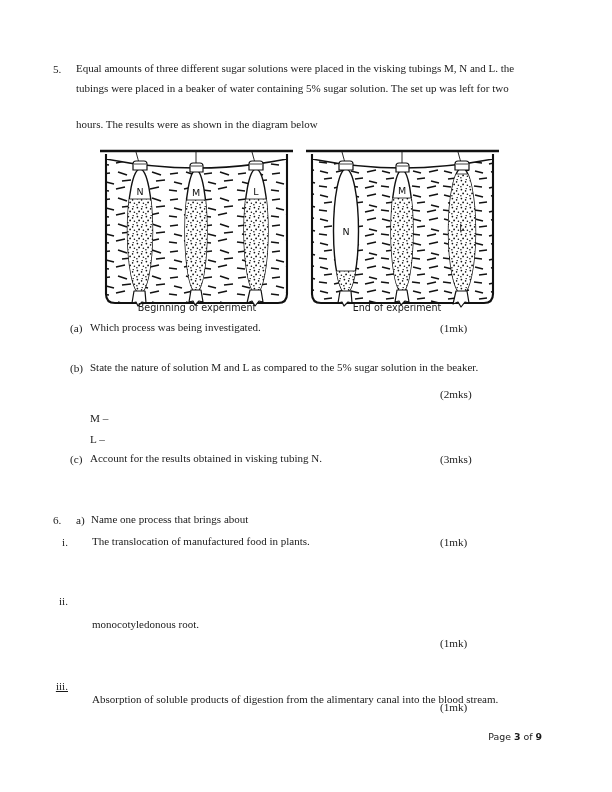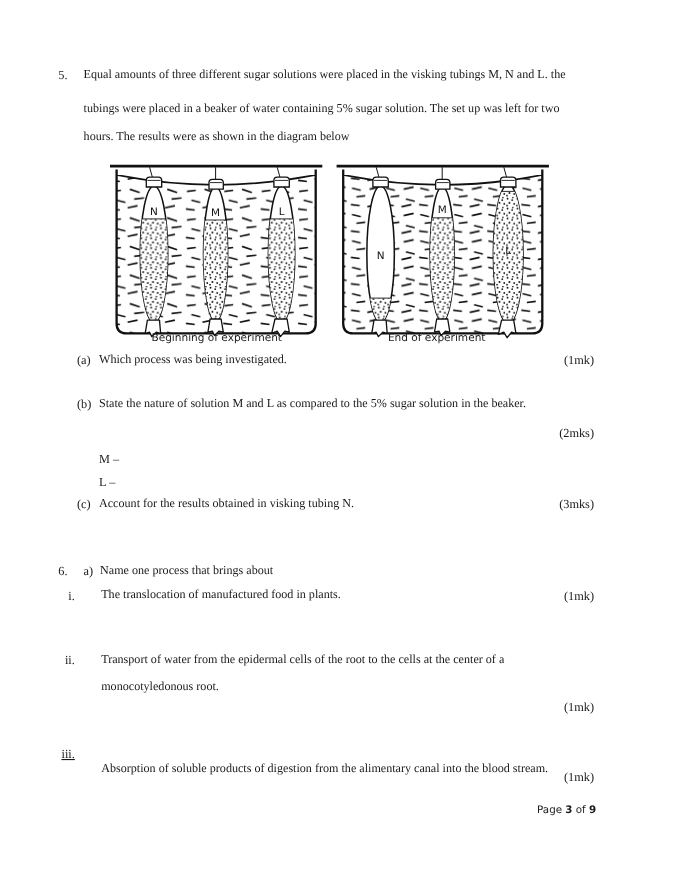--- a/index.html
+++ b/index.html
@@ -34,21 +34,21 @@
     font-size: 11px;
     line-height: 24px;
     color: #1a1a1a;
     text-align: left;
   }
   .marks {
     position: absolute;
     font-size: 11.2px;
     line-height: 1;
     color: #1a1a1a;
-    text-align: right;
+    text-align: left;
   }
   .sublabel {
     position: absolute;
     font-size: 11.2px;
     line-height: 1;
   }
   .answerline {
     position: absolute;
     font-size: 11.2px;
     line-height: 1;
@@ -90,21 +90,21 @@
   .footer b { font-weight: bold; }
 </style>
 </head>
 <body>
 
 <div class="page">
 
   <div class="qnum" style="left:53px; top:64px;">5.</div>
 
   <div class="qtext" style="left:76px; top:56px; width:462px;">Equal amounts of three different sugar solutions were placed in the visking tubings M, N and L. the</div>
-  <div class="qtext" style="left:76px; top:87px; width:462px;">tubings were placed in a beaker of water containing 5% sugar solution. The set up was left for two</div>
+  <div class="qtext" style="left:76px; top:76px; width:462px;">tubings were placed in a beaker of water containing 5% sugar solution. The set up was left for two</div>
   <div class="qtext" style="left:76px; top:112px; width:462px;">hours. The results were as shown in the diagram below</div>
 
   <div class="figure">
     <svg width="400" height="175" viewBox="0 0 400 175">
       <defs>
 
         <pattern id="waterPat" width="34" height="26" patternUnits="userSpaceOnUse">
           <rect width="34" height="26" fill="#ffffff"></rect>
           <g stroke="#111111" stroke-width="1.5" stroke-linecap="butt">
             <line x1="2" y1="5" x2="10" y2="4"></line>
@@ -294,21 +294,20 @@
 
   <div class="qnum" style="left:53px; top:515px;">6.</div>
   <div class="sublabel" style="left:76px; top:515px;">a)</div>
   <div class="qtext" style="left:91px; top:507px; width:420px;">Name one process that brings about</div>
 
   <div class="romanum" style="left:40px; top:537px; width:28px;">i.</div>
   <div class="qtext" style="left:92px; top:529px; width:400px;">The translocation of manufactured food in plants.</div>
   <div class="marks" style="left:440px; top:537px; width:100px;">(1mk)</div>
 
   <div class="romanum" style="left:40px; top:596px; width:28px;">ii.</div>
-  <div class="qtext" style="left:92px; top:588px; width:420px;">Transport of water from the epidermal cells of the root to the cells at the center of a</div>
   <div class="qtext" style="left:92px; top:612px; width:420px;">monocotyledonous root.</div>
   <div class="marks" style="left:440px; top:638px; width:100px;">(1mk)</div>
 
   <div class="romanum" style="left:40px; top:681px; width:28px;text-decoration:underline;">iii.</div>
   <div class="qtext" style="left:92px; top:673px; width:450px;margin-top:14px;">Absorption of soluble products of digestion from the alimentary canal into the blood stream.</div>
   <div class="marks" style="left:440px; top:702px; width:100px;">(1mk)</div>
 
   <div class="footer"><span>Page </span><b>3</b><span> of </span><b>9</b></div>
 
 </div>

